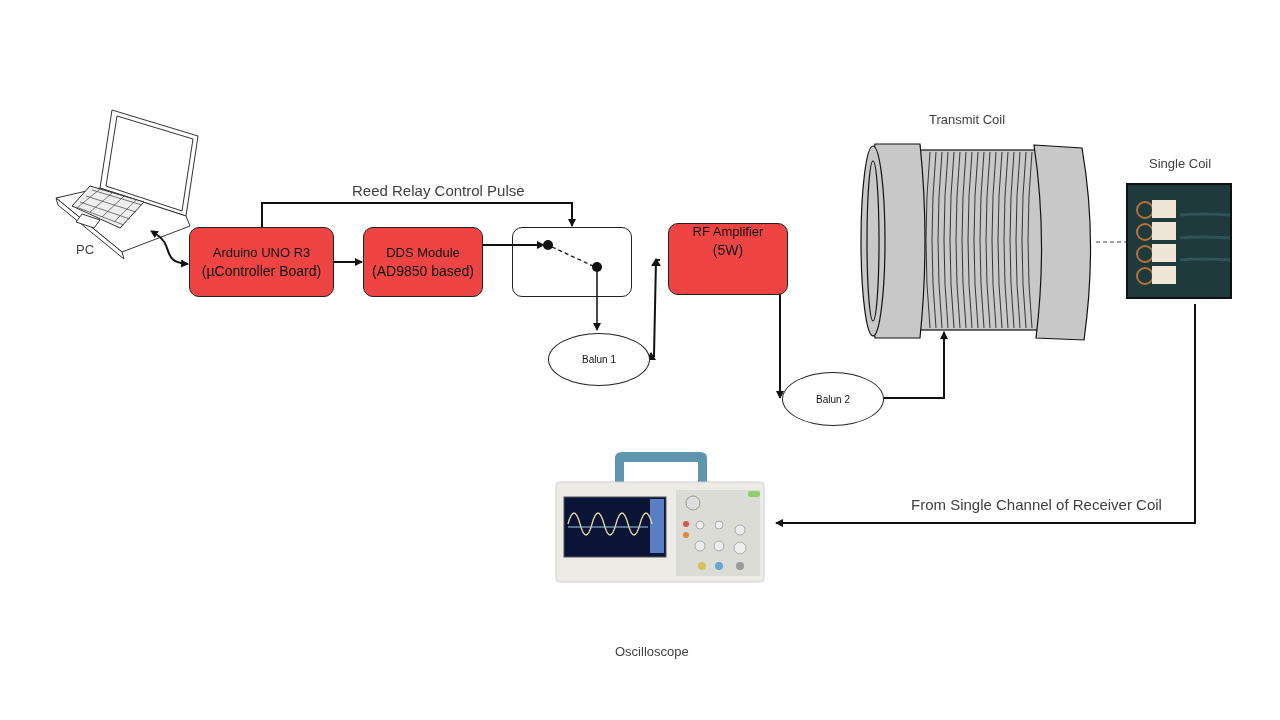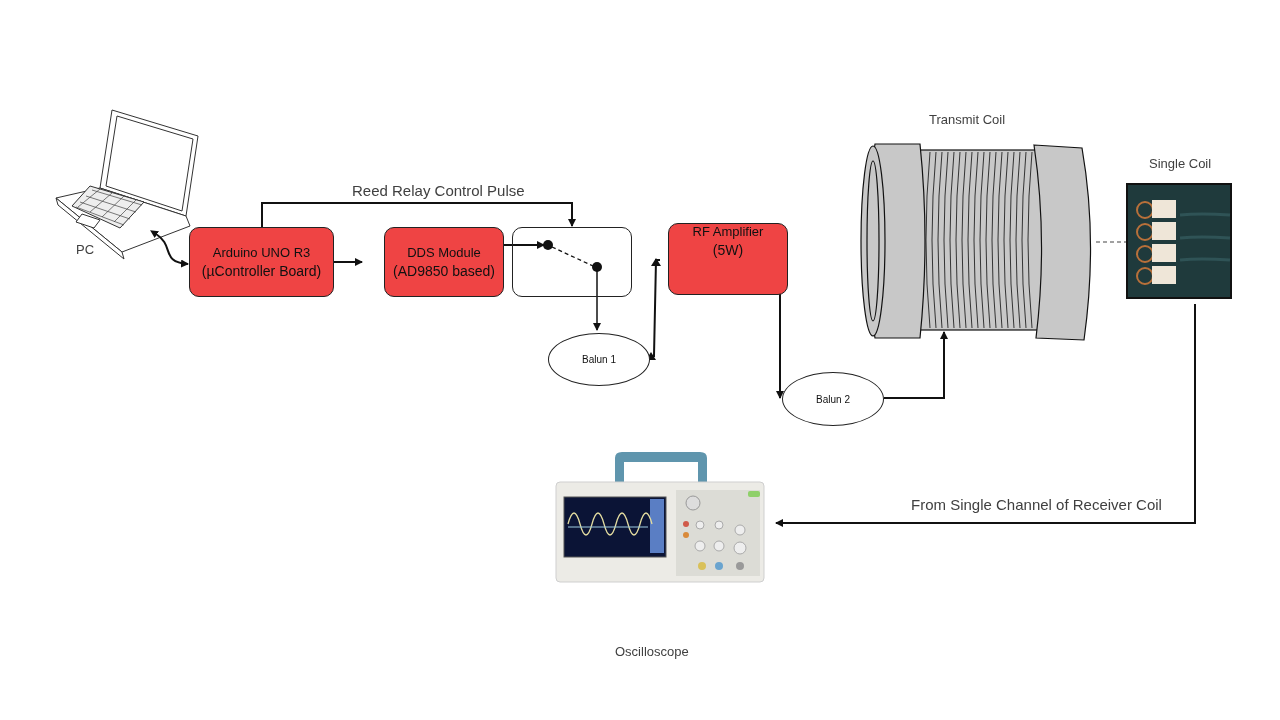--- a/index.html
+++ b/index.html
@@ -147,21 +147,21 @@
   </g>
 </svg>
 
 <span class="lbl med" style="left:76px;top:242px;">PC</span>
 
 <div class="box" style="left:189px;top:227px;width:145px;height:70px;">
   <span class="t1">Arduino UNO R3</span>
   <span class="t2">(µController Board)</span>
 </div>
 
-<div class="box" style="left:384px;top:227px;width:120px;height:70px;">
+<div class="box" style="left:363px;top:227px;width:120px;height:70px;">
   <span class="t1">DDS Module</span>
   <span class="t2">(AD9850 based)</span>
 </div>
 
 <span class="lbl small" style="left:352px;top:182px;">Reed Relay Control Pulse</span>
 
 <div class="box" style="left:512px;top:227px;width:120px;height:70px;background:transparent;"></div>
 
 <div class="box" style="left:660px;top:223px;width:120px;height:72px;justify-content:flex-start;margin-left:8px;">
   <span class="t1">RF Amplifier</span>

